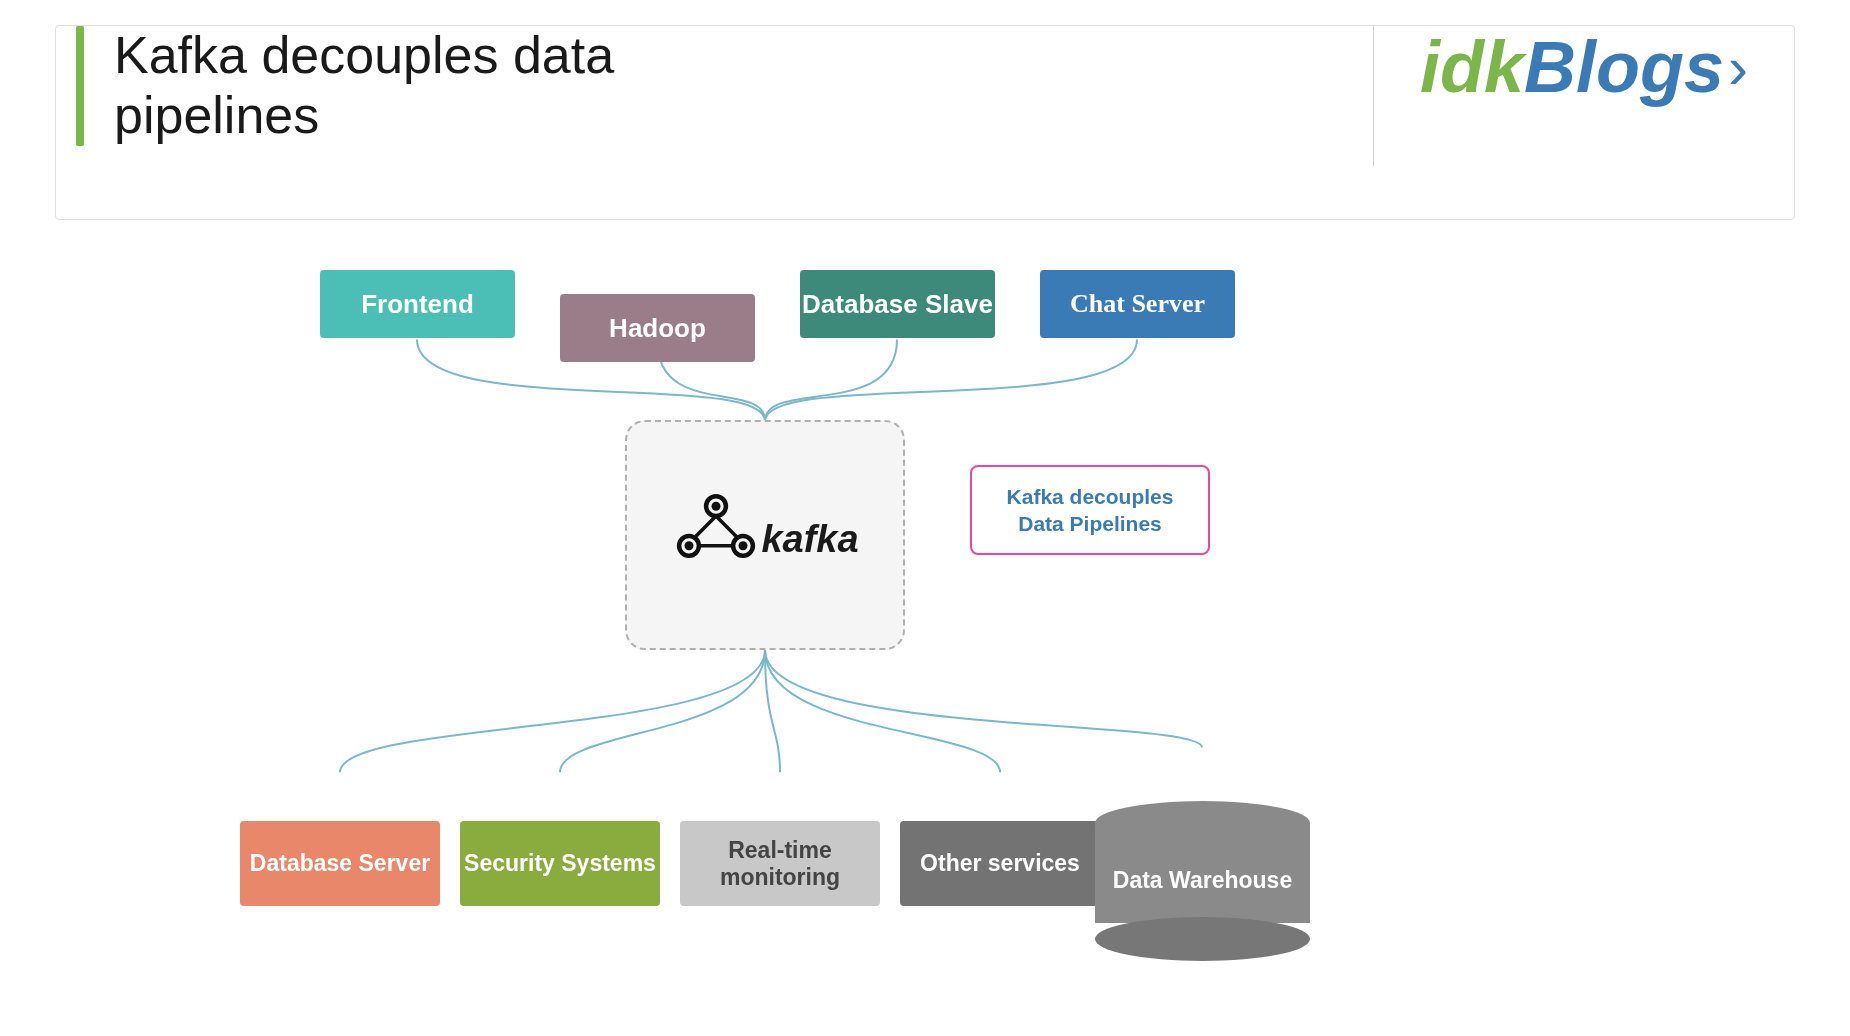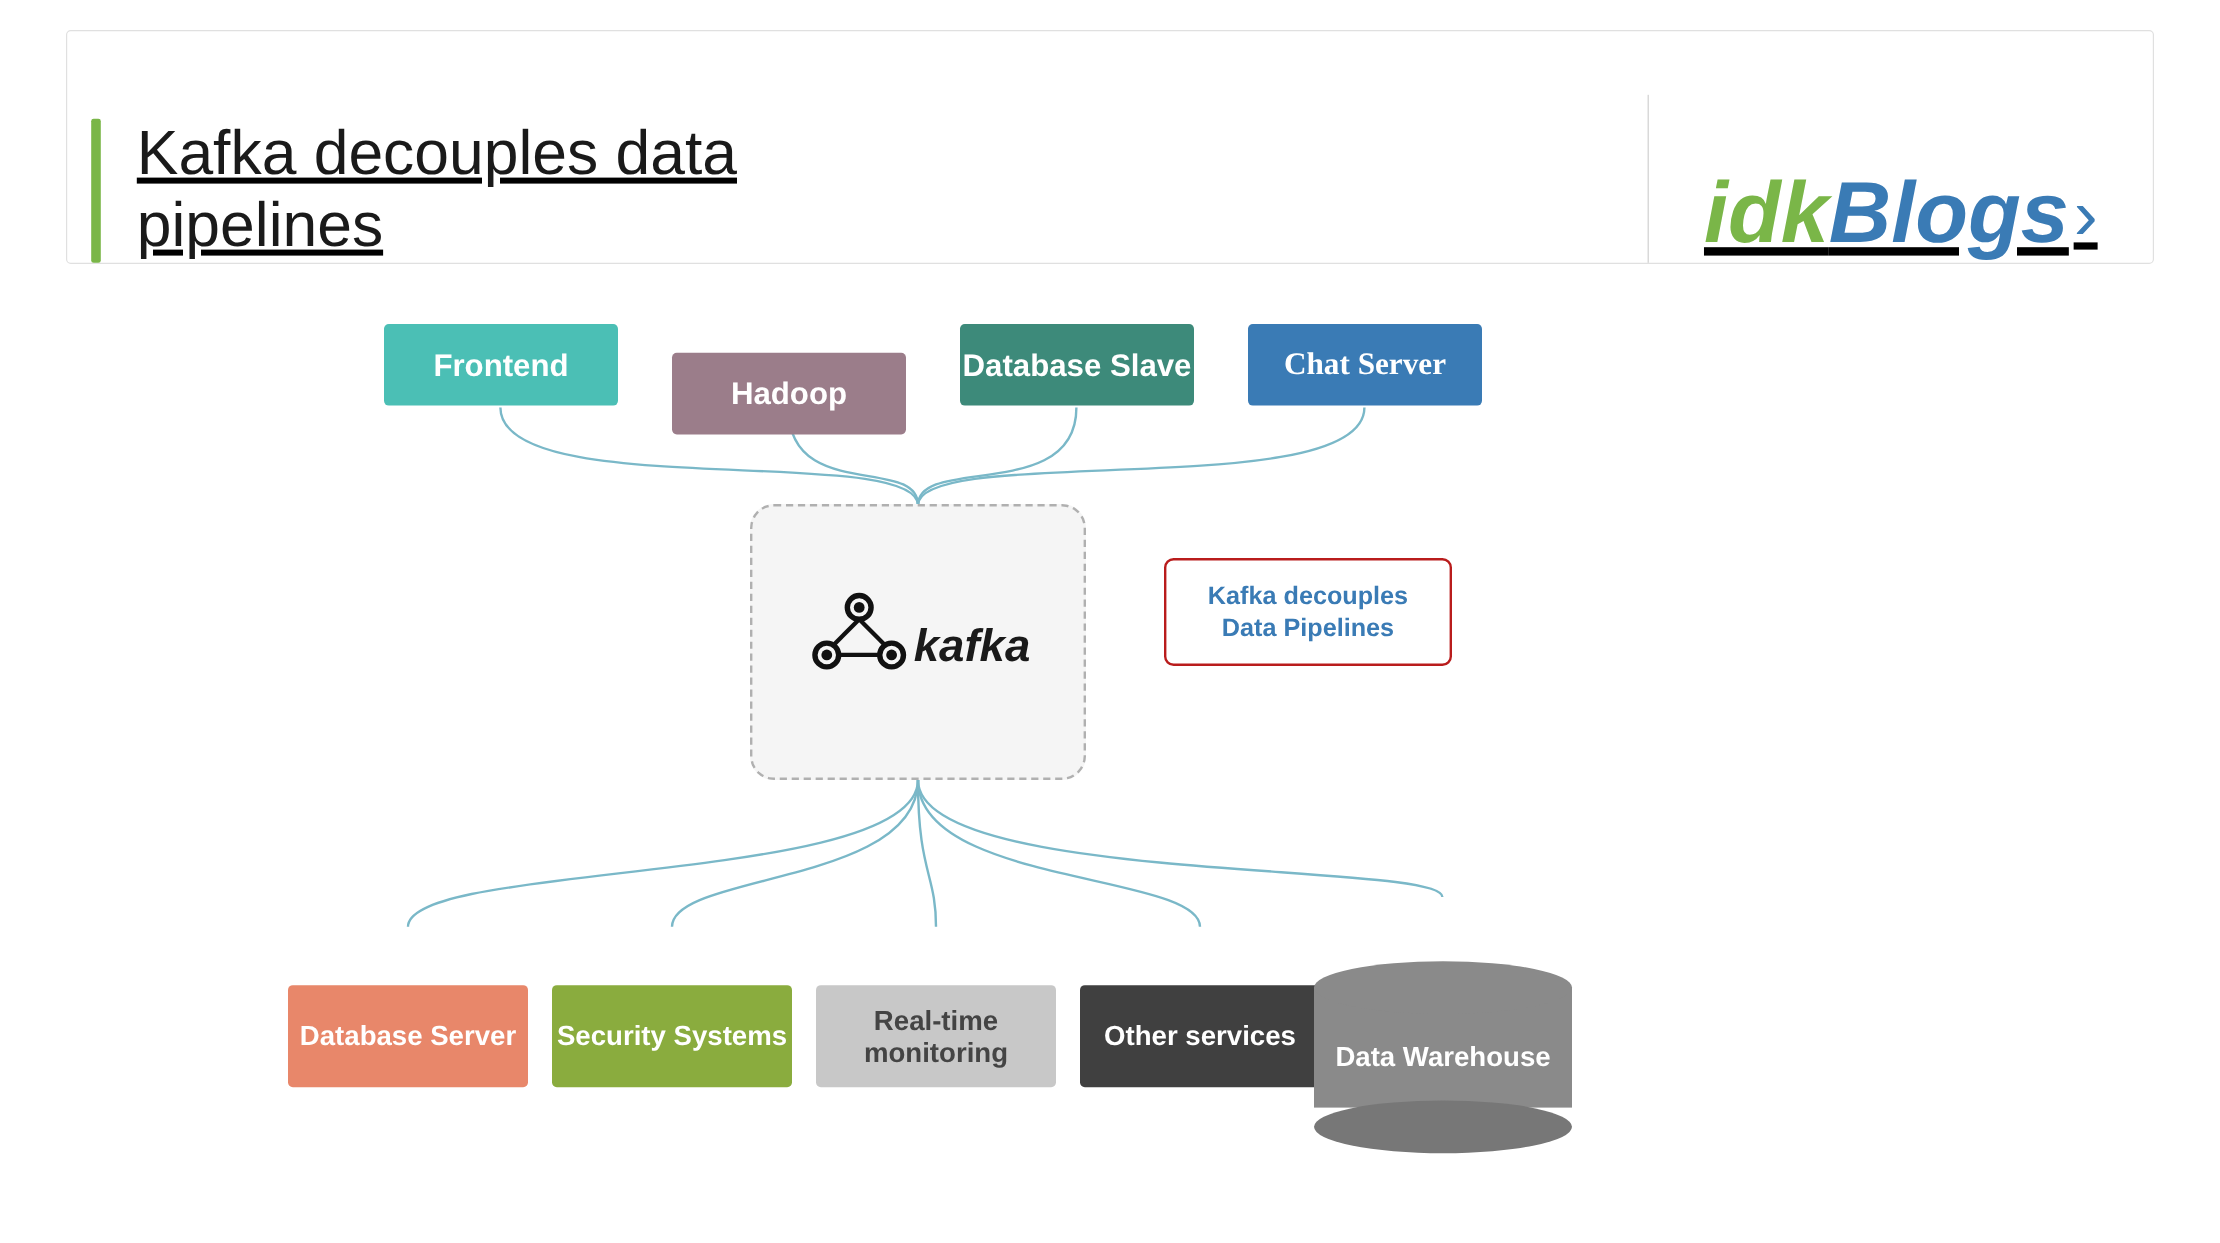--- a/index.html
+++ b/index.html
@@ -20,22 +20,21 @@
     .header {
       position: absolute;
       top: 25px;
       left: 55px;
       right: 55px;
       height: 195px;
       background: #ffffff;
       border: 1px solid #e0e0e0;
       border-radius: 4px;
       display: flex;
-      align-items: flex-end;
-      text-decoration: underline;
+      align-items: flex-start;
     }
     .header-accent {
       width: 8px;
       height: 120px;
       background: #7ab648;
       margin-left: 20px;
       border-radius: 2px;
       flex-shrink: 0;
     }
     .header-title {
@@ -128,21 +127,21 @@
       color: #1a1a1a;
       margin-top: 8px;
       font-style: italic;
     }
 
     
     .kafka-annotation {
       position: absolute;
       width: 240px;
       height: 90px;
-      border: 2px solid #b91c1c;
+      border: 2px solid #ec4899;
       border-radius: 8px;
       display: flex;
       align-items: center;
       justify-content: center;
       text-align: center;
       left: 970px;
       top: 225px;
       padding: 8px;
     }
     .kafka-annotation-text {
@@ -163,21 +162,21 @@
       border-radius: 4px;
       color: #fff;
       font-size: 23px;
       font-weight: 600;
       text-align: center;
       bottom: 130px;
     }
     .box-dbserver { background: #e8876a; left: 240px; }
     .box-security { background: #8aac3e; left: 460px; }
     .box-realtime { background: #c8c8c8; color: #444; left: 680px; }
-    .box-othersvcs { background: #404040; left: 900px; }
+    .box-othersvcs { background: #737373; left: 900px; }
 
     
     .connector-svg {
       position: absolute;
       top: 0;
       left: 0;
       width: 100%;
       height: 100%;
       pointer-events: none;
     }

